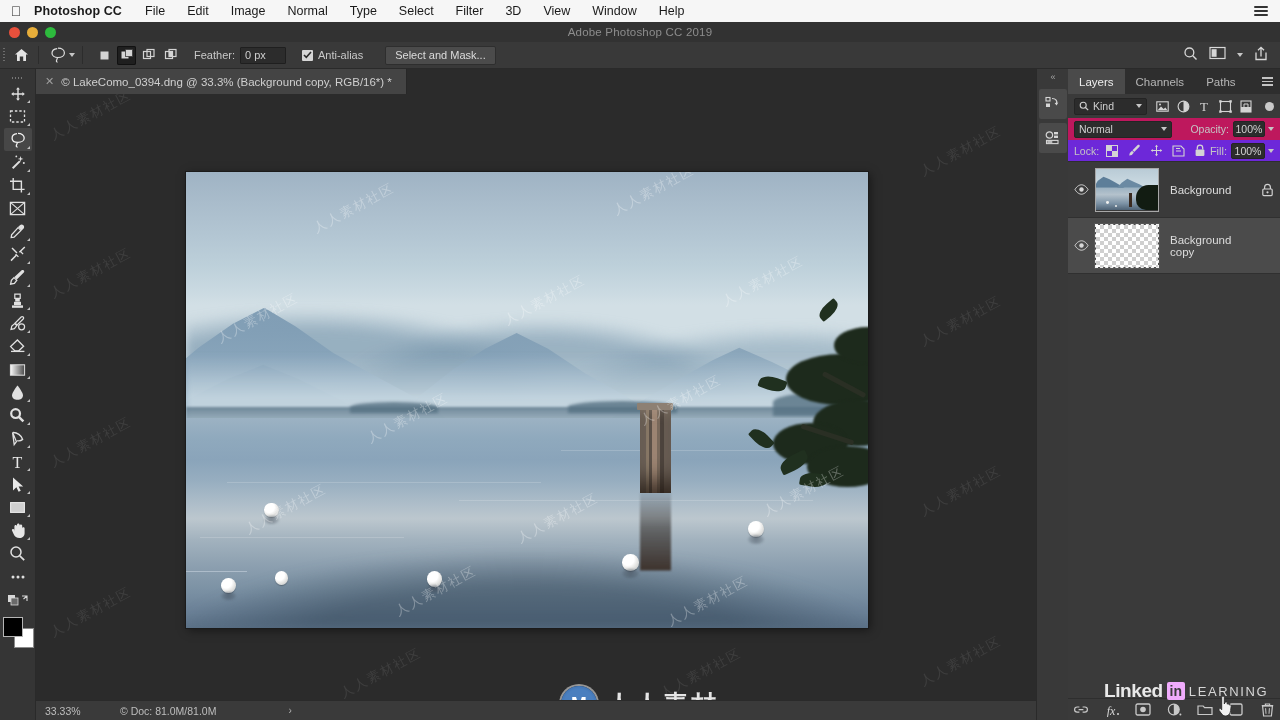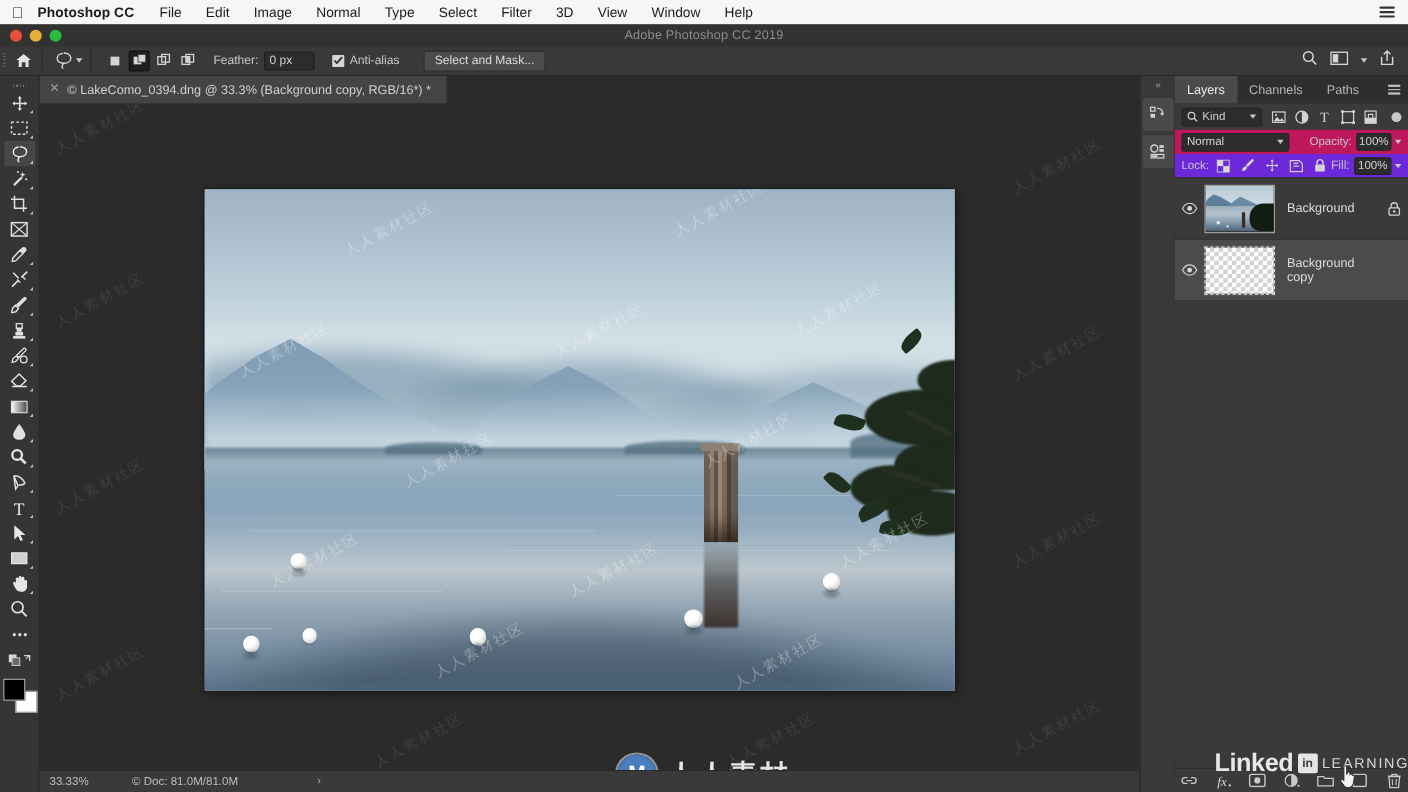--- a/index.html
+++ b/index.html
@@ -412,23 +412,23 @@
   .layers-footer {
     height:22px; background:#3a3a3a; border-top:1px solid #2e2e2e;
     display:flex; align-items:center; justify-content:center; gap:15px;
   }
   .lf-btn { width:16px;height:16px;display:flex;align-items:center;justify-content:center;}
 
   .ll-logo {
     position:absolute; left:1104px; top:680px; z-index:70; pointer-events:none;
     display:flex; align-items:center; gap:4px;
   }
-  .ll-linked { font-size:23px;font-weight:bold;color:#e8e8e8; letter-spacing:-.4px;}
+  .ll-linked { font-size:19px;font-weight:bold;color:#e8e8e8; letter-spacing:-.4px;}
   .ll-in {
-    background:#e5e5e5; color:#3a3a3a; font-weight:bold; font-size:11px;
+    background:#f0abfc; color:#3a3a3a; font-weight:bold; font-size:14px;
     width:18px;height:18px; display:flex;align-items:center;justify-content:center;
     border-radius:2px;
   }
   .ll-learning { font-size:13px; color:#d6d6d6; letter-spacing:1.6px;}
 
   .cursor {
     position:absolute; left:1216px; top:694px; z-index:80; pointer-events:none;
   }
 </style>
 </head>

